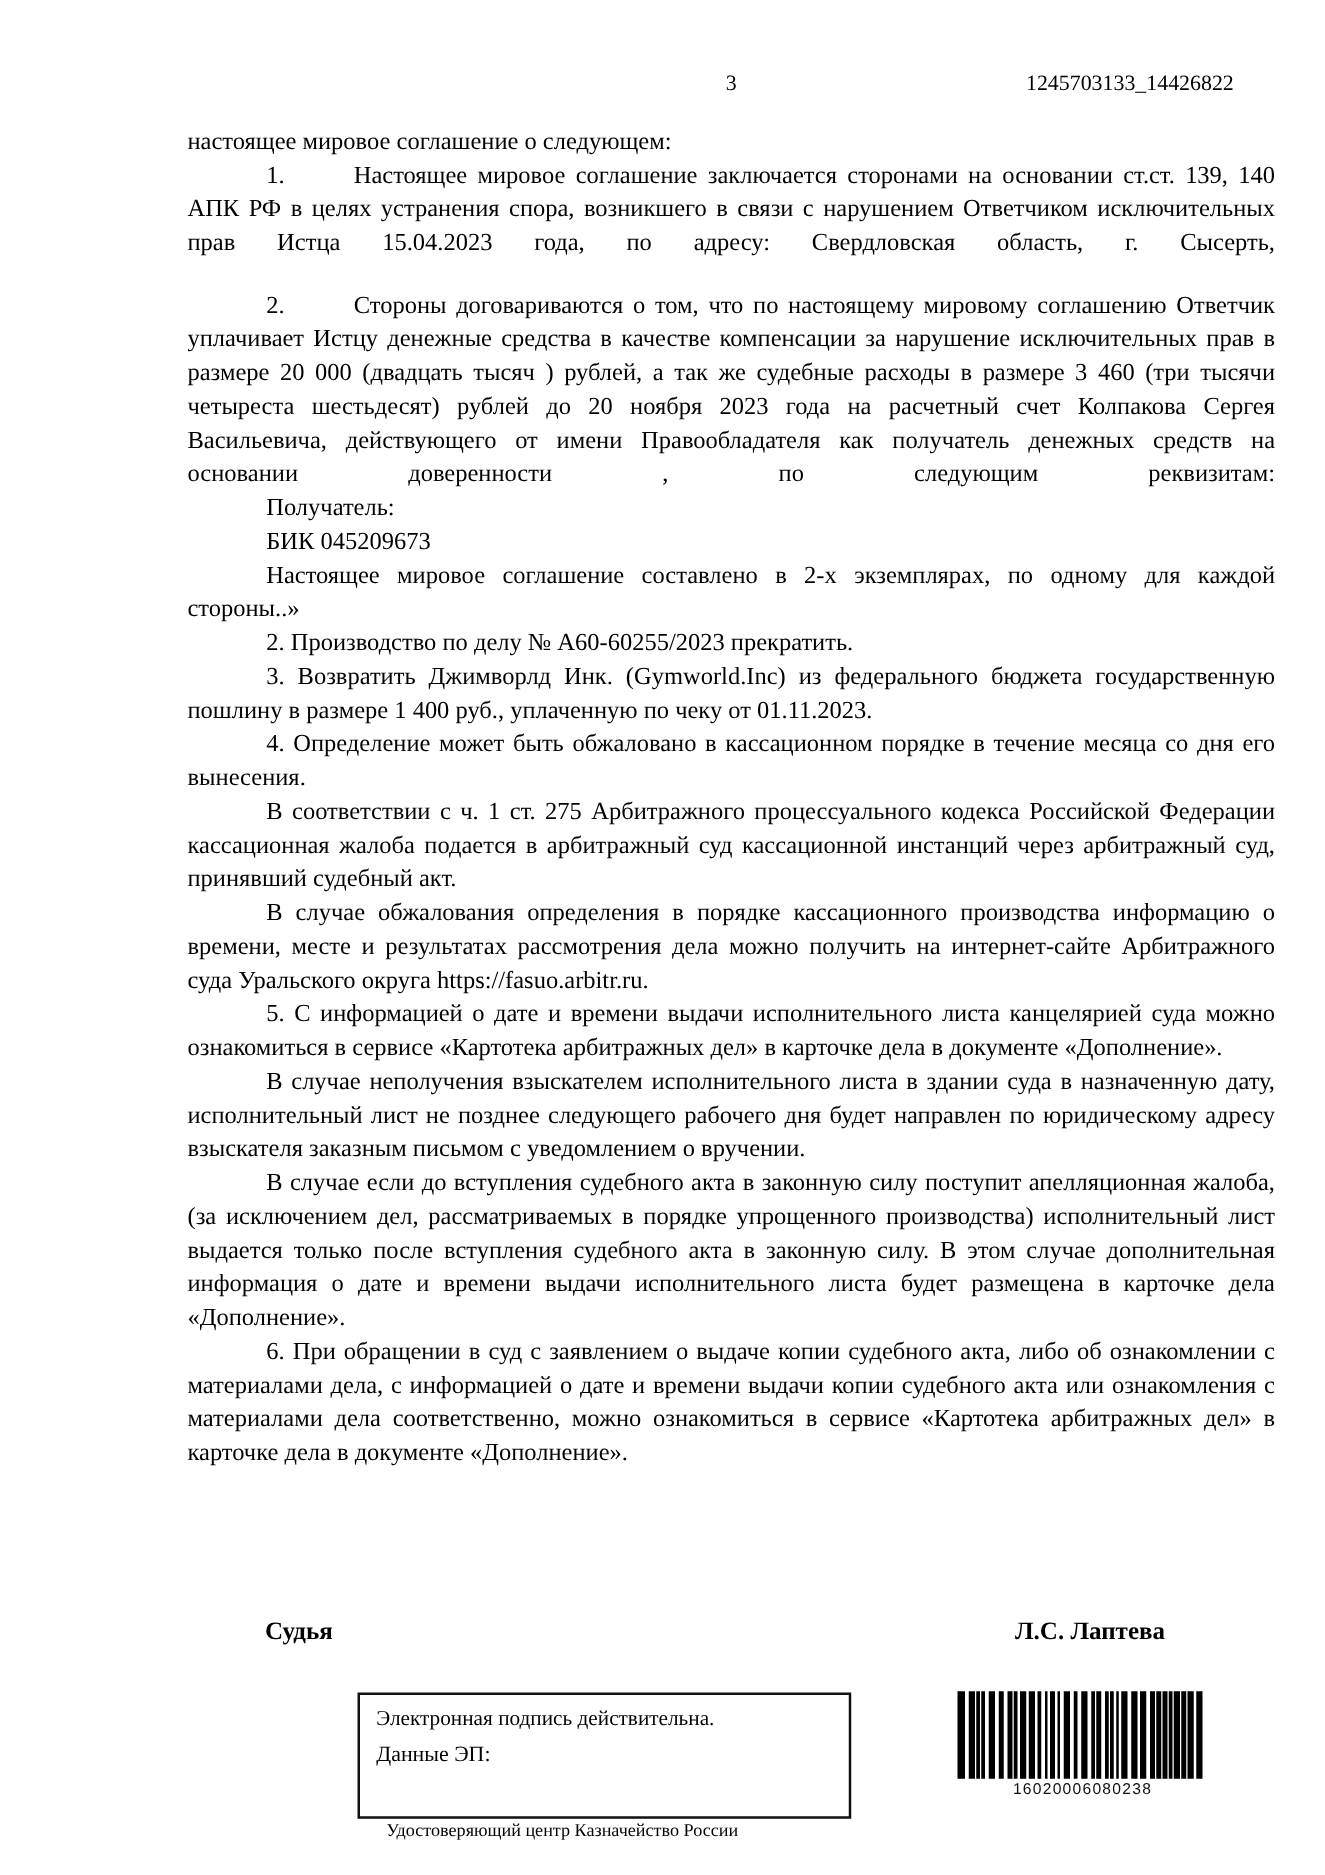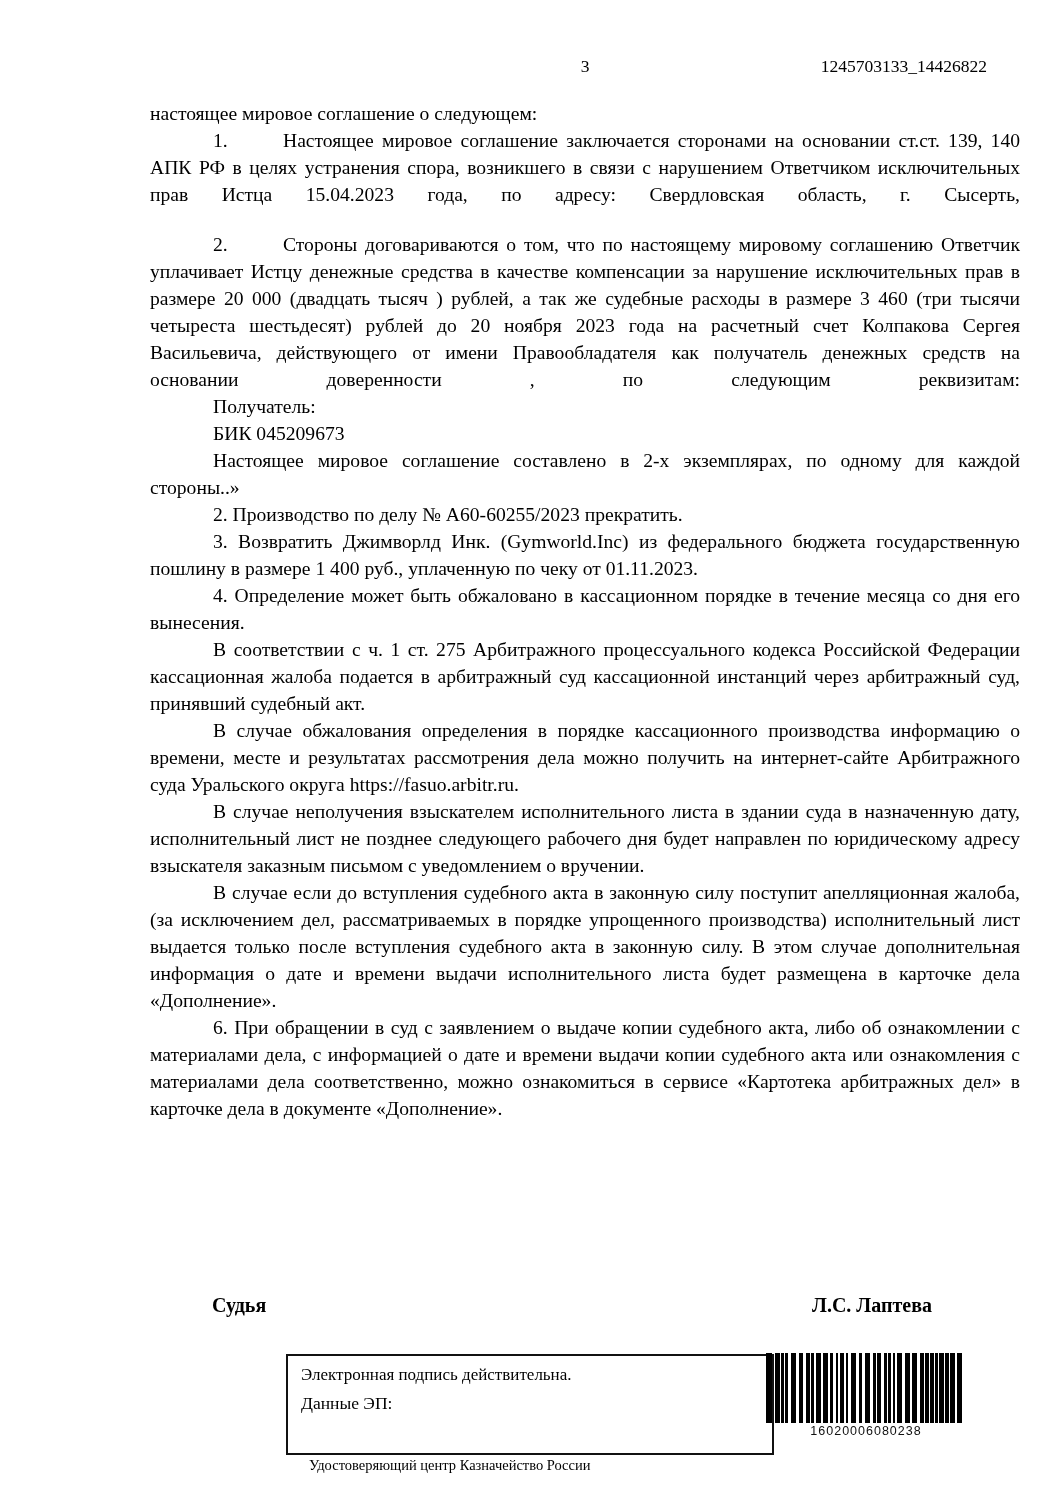--- a/index.html
+++ b/index.html
@@ -45,21 +45,21 @@
     position: absolute;
     top: 1294px; left: 150px; width: 870px;
     font-size: 20px; font-weight: bold;
   }
   .sig-role { position: absolute; left: 62px; }
   .sig-name { position: absolute; right: 88px; }
   
   .stamp-box {
     position: absolute;
     left: 286px; top: 1354px;
-    width: 488px; height: 101px;
+    width: 395px; height: 101px;
     border: 2px solid #111;
     box-sizing: border-box;
     background: #fff;
     padding: 7px 0 12px 13px;
   }
   .stamp-line1 { font-size: 17px; line-height: 24px; }
   .stamp-row { display: flex; margin-top: 5px; flex-direction: column; }
   .stamp-label { font-size: 17.5px; line-height: 22px; width: 100px; flex: 0 0 auto; }
   .stamp-details { font-size: 14.5px; line-height: 21.5px; margin-left: 8px; }
   .stamp-details div { white-space: nowrap; margin-top: 41px; }
@@ -98,20 +98,21 @@
     <div class="spacer"></div>
     <p class="para indent jlast"><span class="lead">2.</span><span>Стороны договариваются о том, что по настоящему мировому соглашению Ответчик уплачивает Истцу денежные средства в качестве компенсации за нарушение исключительных прав в размере 20 000 (двадцать тысяч ) рублей, а так же судебные расходы в размере 3 460 (три тысячи четыреста шестьдесят) рублей до 20 ноября 2023 года на расчетный счет Колпакова Сергея Васильевича, действующего от имени Правообладателя как получатель денежных средств на основании доверенности , по следующим реквизитам:</span></p>
     <p class="para indent"><span>Получатель:</span></p>
     <p class="para indent"><span>БИК 045209673</span></p>
     <p class="para indent"><span>Настоящее мировое соглашение составлено в 2-х экземплярах, по одному для каждой стороны..»</span></p>
     <p class="para indent"><span>2. Производство по делу № А60-60255/2023 прекратить.</span></p>
     <p class="para indent"><span>3. Возвратить Джимворлд Инк. (Gymworld.Inc) из федерального бюджета государственную пошлину в размере 1 400 руб., уплаченную по чеку от 01.11.2023.</span></p>
     <p class="para indent"><span>4. Определение может быть обжаловано в кассационном порядке в  течение месяца со дня его вынесения.</span></p>
     <p class="para indent"><span>В соответствии с ч. 1 ст. 275 Арбитражного процессуального кодекса Российской Федерации кассационная жалоба подается  в арбитражный суд кассационной инстанций через арбитражный суд, принявший судебный акт.</span></p>
     <p class="para indent"><span>В случае обжалования определения в порядке кассационного производства информацию о времени, месте и результатах рассмотрения дела можно получить на интернет-сайте Арбитражного суда Уральского округа https://fasuo.arbitr.ru.</span></p>
+    <p class="para indent"><span>5. С информацией о дате и времени выдачи исполнительного листа канцелярией суда можно ознакомиться в сервисе «Картотека арбитражных дел» в карточке дела в документе «Дополнение».</span></p>
     <p class="para indent"><span>В случае неполучения  взыскателем исполнительного листа в здании суда в назначенную дату, исполнительный лист не позднее следующего рабочего дня будет направлен по юридическому адресу взыскателя заказным письмом с уведомлением о вручении.</span></p>
     <p class="para indent"><span>В случае если до вступления судебного акта в законную силу поступит апелляционная жалоба, (за исключением дел, рассматриваемых в порядке упрощенного производства) исполнительный лист выдается только после вступления судебного акта в законную силу. В этом случае дополнительная информация о дате и времени выдачи исполнительного листа будет размещена в карточке дела «Дополнение».</span></p>
     <p class="para indent"><span>6. При обращении в суд с заявлением о выдаче копии судебного акта, либо об ознакомлении с материалами дела, с информацией о дате и времени выдачи копии судебного акта или ознакомления с материалами дела соответственно, можно ознакомиться в сервисе «Картотека арбитражных дел» в карточке дела в документе «Дополнение».</span></p>
   </div>
 
 <div class="signature-row">
   <span class="sig-role">Судья</span>
   <span class="sig-name">Л.С. Лаптева</span>
 </div>
 

